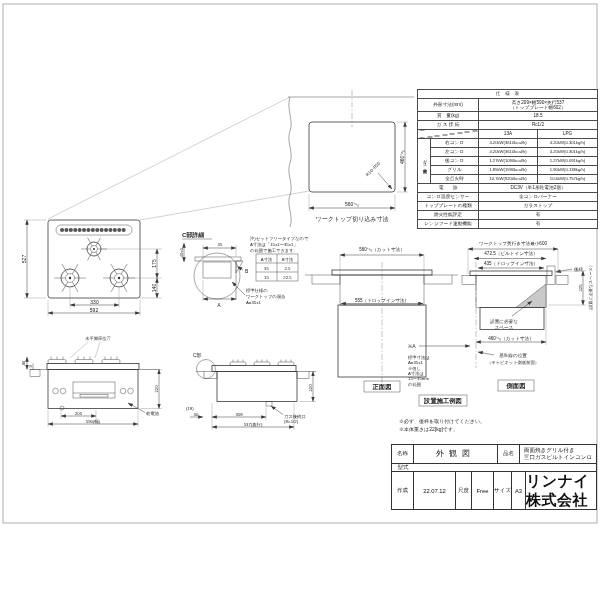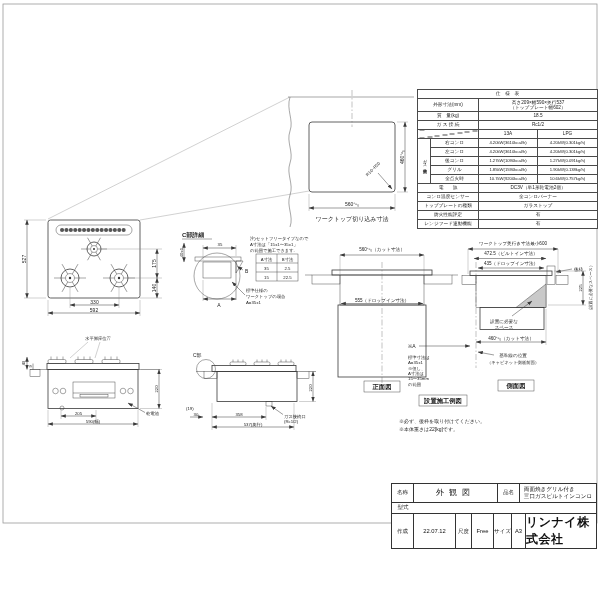--- a/index.html
+++ b/index.html
@@ -17,30 +17,30 @@
   .cap{font-size:6.3px;font-weight:bold;}
   .t6{font-size:6px;}
   
   table.spec{position:absolute;left:417px;top:89px;width:180px;border-collapse:collapse;table-layout:fixed;background:#fff;}
   table.spec td{border:0.6px solid #4a4a4a;font-size:4.7px;line-height:1.15;color:#222;text-align:center;padding:0 1px;white-space:nowrap;overflow:hidden;height:8px;}
   table.spec tr.dims td{height:12px;}
   table.spec td.v{writing-mode:vertical-rl;text-orientation:upright;font-size:4.2px;padding:0;letter-spacing:0;}
   table.spec td.diag{background:linear-gradient(to bottom right,transparent 48%,#4a4a4a 48%,#4a4a4a 52%,transparent 52%);}
   table.spec td.sm{font-size:4.2px;}
   
-  .tb{position:absolute;left:391px;top:483px;width:206px;height:66px;border:1.3px solid #333;box-sizing:border-box;display:flex;flex-direction:column;background:#fff;color:#111;}
+  .tb{position:absolute;left:391px;top:444px;width:206px;height:66px;border:1.3px solid #333;box-sizing:border-box;display:flex;flex-direction:column;background:#fff;color:#111;}
   .tb .row{display:flex;flex:1;border-top:0.7px solid #333;}
   .tb .row:first-child{border-top:none;}
   .tb .cell{border-right:0.7px solid #333;display:flex;align-items:center;justify-content:center;box-sizing:border-box;overflow:hidden;}
   .tb .cell:last-child{border-right:none;}
   .tb .lab{font-size:5.5px;color:#222;}
   .tb .big{font-size:8px;letter-spacing:5px;}
   .tb .prod{font-size:5.6px;line-height:1.25;text-align:left;display:block;padding:2px 2px;}
   .tb .model{font-size:8.5px;letter-spacing:2px;}
-  .tb .co{font-size:12px;font-weight:bold;letter-spacing:0.5px;}
+  .tb .co{font-size:15px;font-weight:bold;letter-spacing:0.5px;}
   .tb .val{font-size:5.8px;}
 </style>
 </head>
 <body>
 
 <div class="sheet">
 
 <svg width="600" height="600" viewBox="0 0 600 600">
   <defs>
     <pattern id="h" patternUnits="userSpaceOnUse" width="4" height="4" patternTransform="rotate(45)">

